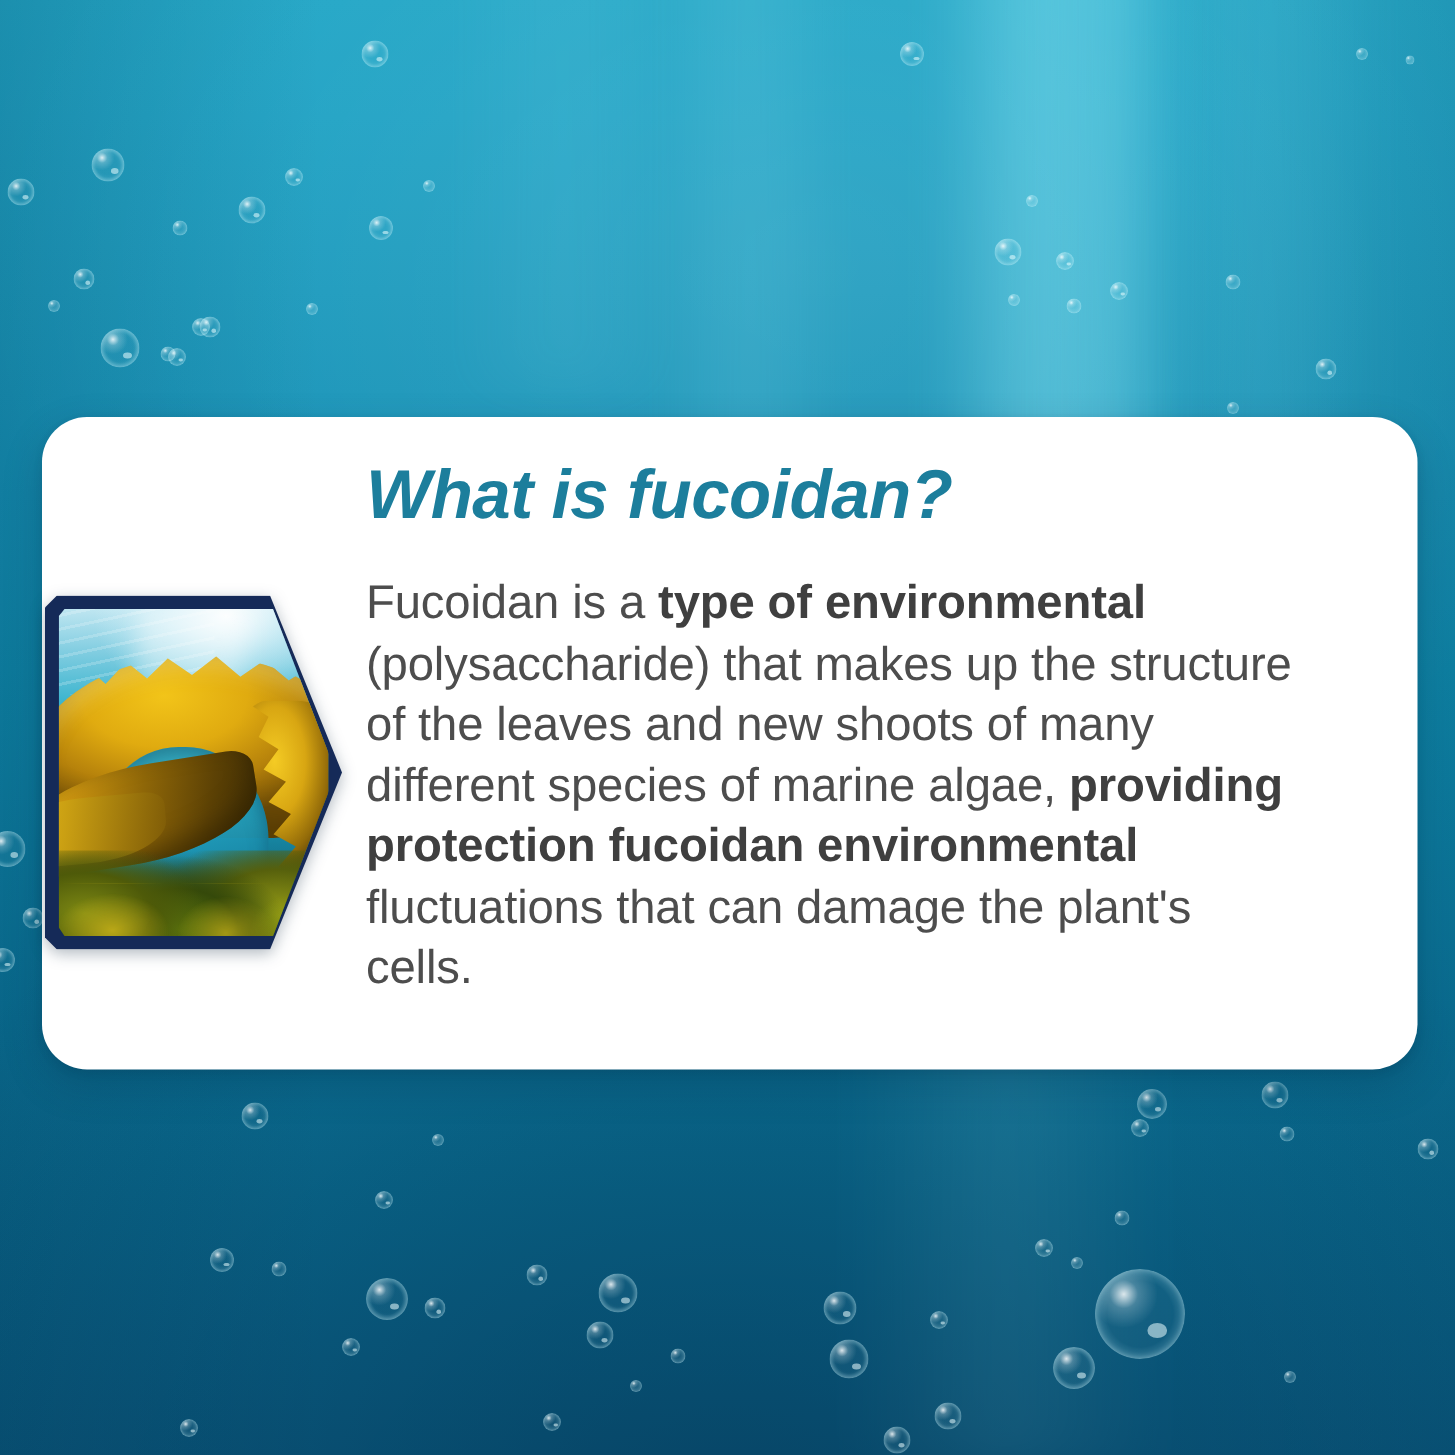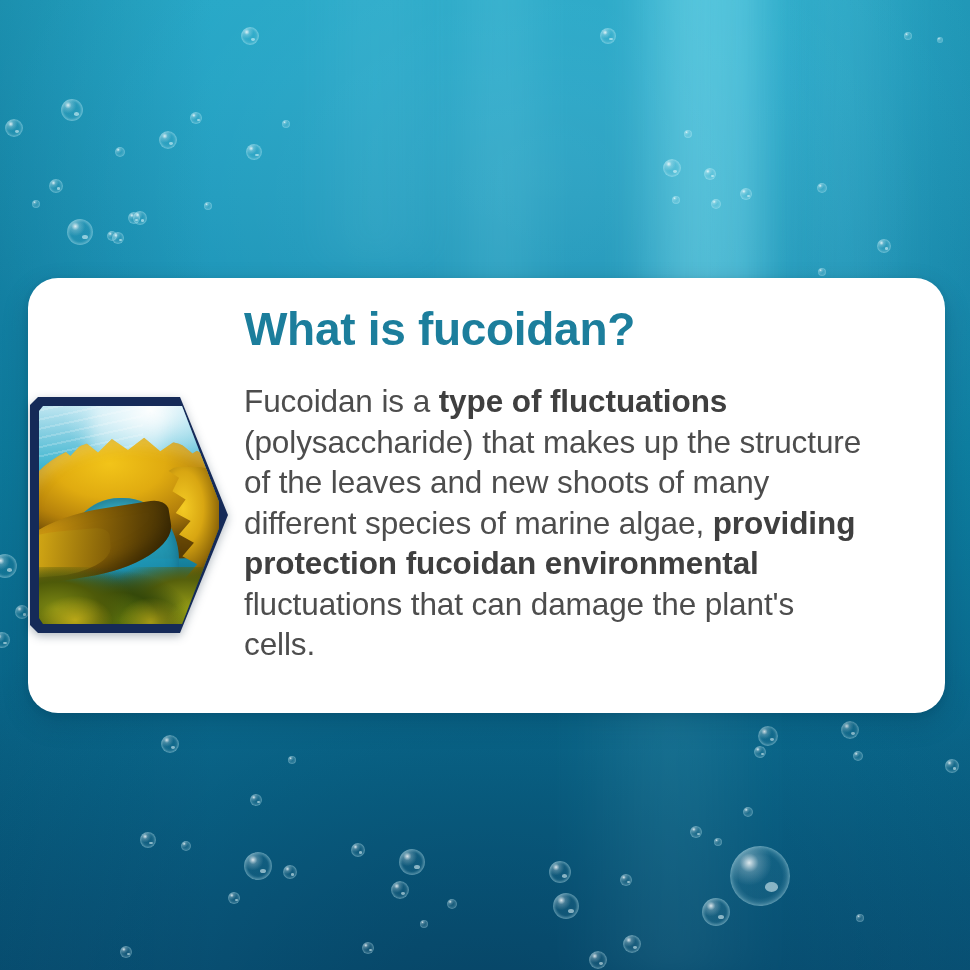--- a/index.html
+++ b/index.html
@@ -72,20 +72,21 @@
     border-radius:30px;
     box-shadow:0 10px 26px rgba(0,40,65,.22), 0 2px 6px rgba(0,40,65,.12);
   }
 
   #heading{
     position:absolute;left:244px;top:302px;
     color:#1c7e9c;
     font-size:46px;font-weight:bold;
     letter-spacing:-.3px;
     white-space:nowrap;
+    font-style:italic;
   }
 
   #body-text{
     position:absolute;left:244px;top:381px;width:620px;
     color:#4d4d4d;
     font-size:31.5px;
     line-height:40.5px;
     letter-spacing:-.1px;
   }
   #body-text b{color:#3f3f3f;font-weight:bold;}
@@ -281,21 +282,21 @@
       <div class="bubble tiny" style="left: 288px; top: 756px; width: 8px; height: 8px;"></div>
       <div class="bubble tiny" style="left: 937px; top: 37px; width: 6px; height: 6px;"></div>
       <div class="bubble tiny" style="left: 420px; top: 920px; width: 8px; height: 8px;"></div>
     </div>
 </div>
 
 <div id="card"></div>
 
 <div id="heading">What is fucoidan?</div>
 
-<div id="body-text"><span>Fucoidan is a </span><b>type of fluctuations</b><span> (polysaccharide) that makes up the structure of the leaves and new shoots of many different species of marine algae, </span><b>providing protection fucoidan environmental</b><span> fluctuations that can damage the plant's cells.</span></div>
+<div id="body-text"><span>Fucoidan is a </span><b>type of environmental</b><span> (polysaccharide) that makes up the structure of the leaves and new shoots of many different species of marine algae, </span><b>providing protection fucoidan environmental</b><span> fluctuations that can damage the plant's cells.</span></div>
 
 <div id="kelp-badge">
   <div class="shape shape-navy"></div>
   <div class="shape shape-photo">
     <div class="kelp">
       <i class="ripples"></i>
       <i class="godray"></i>
       <i class="frond-arc"></i>
       <i class="arc-window"></i>
       <i class="frond-right"></i>

